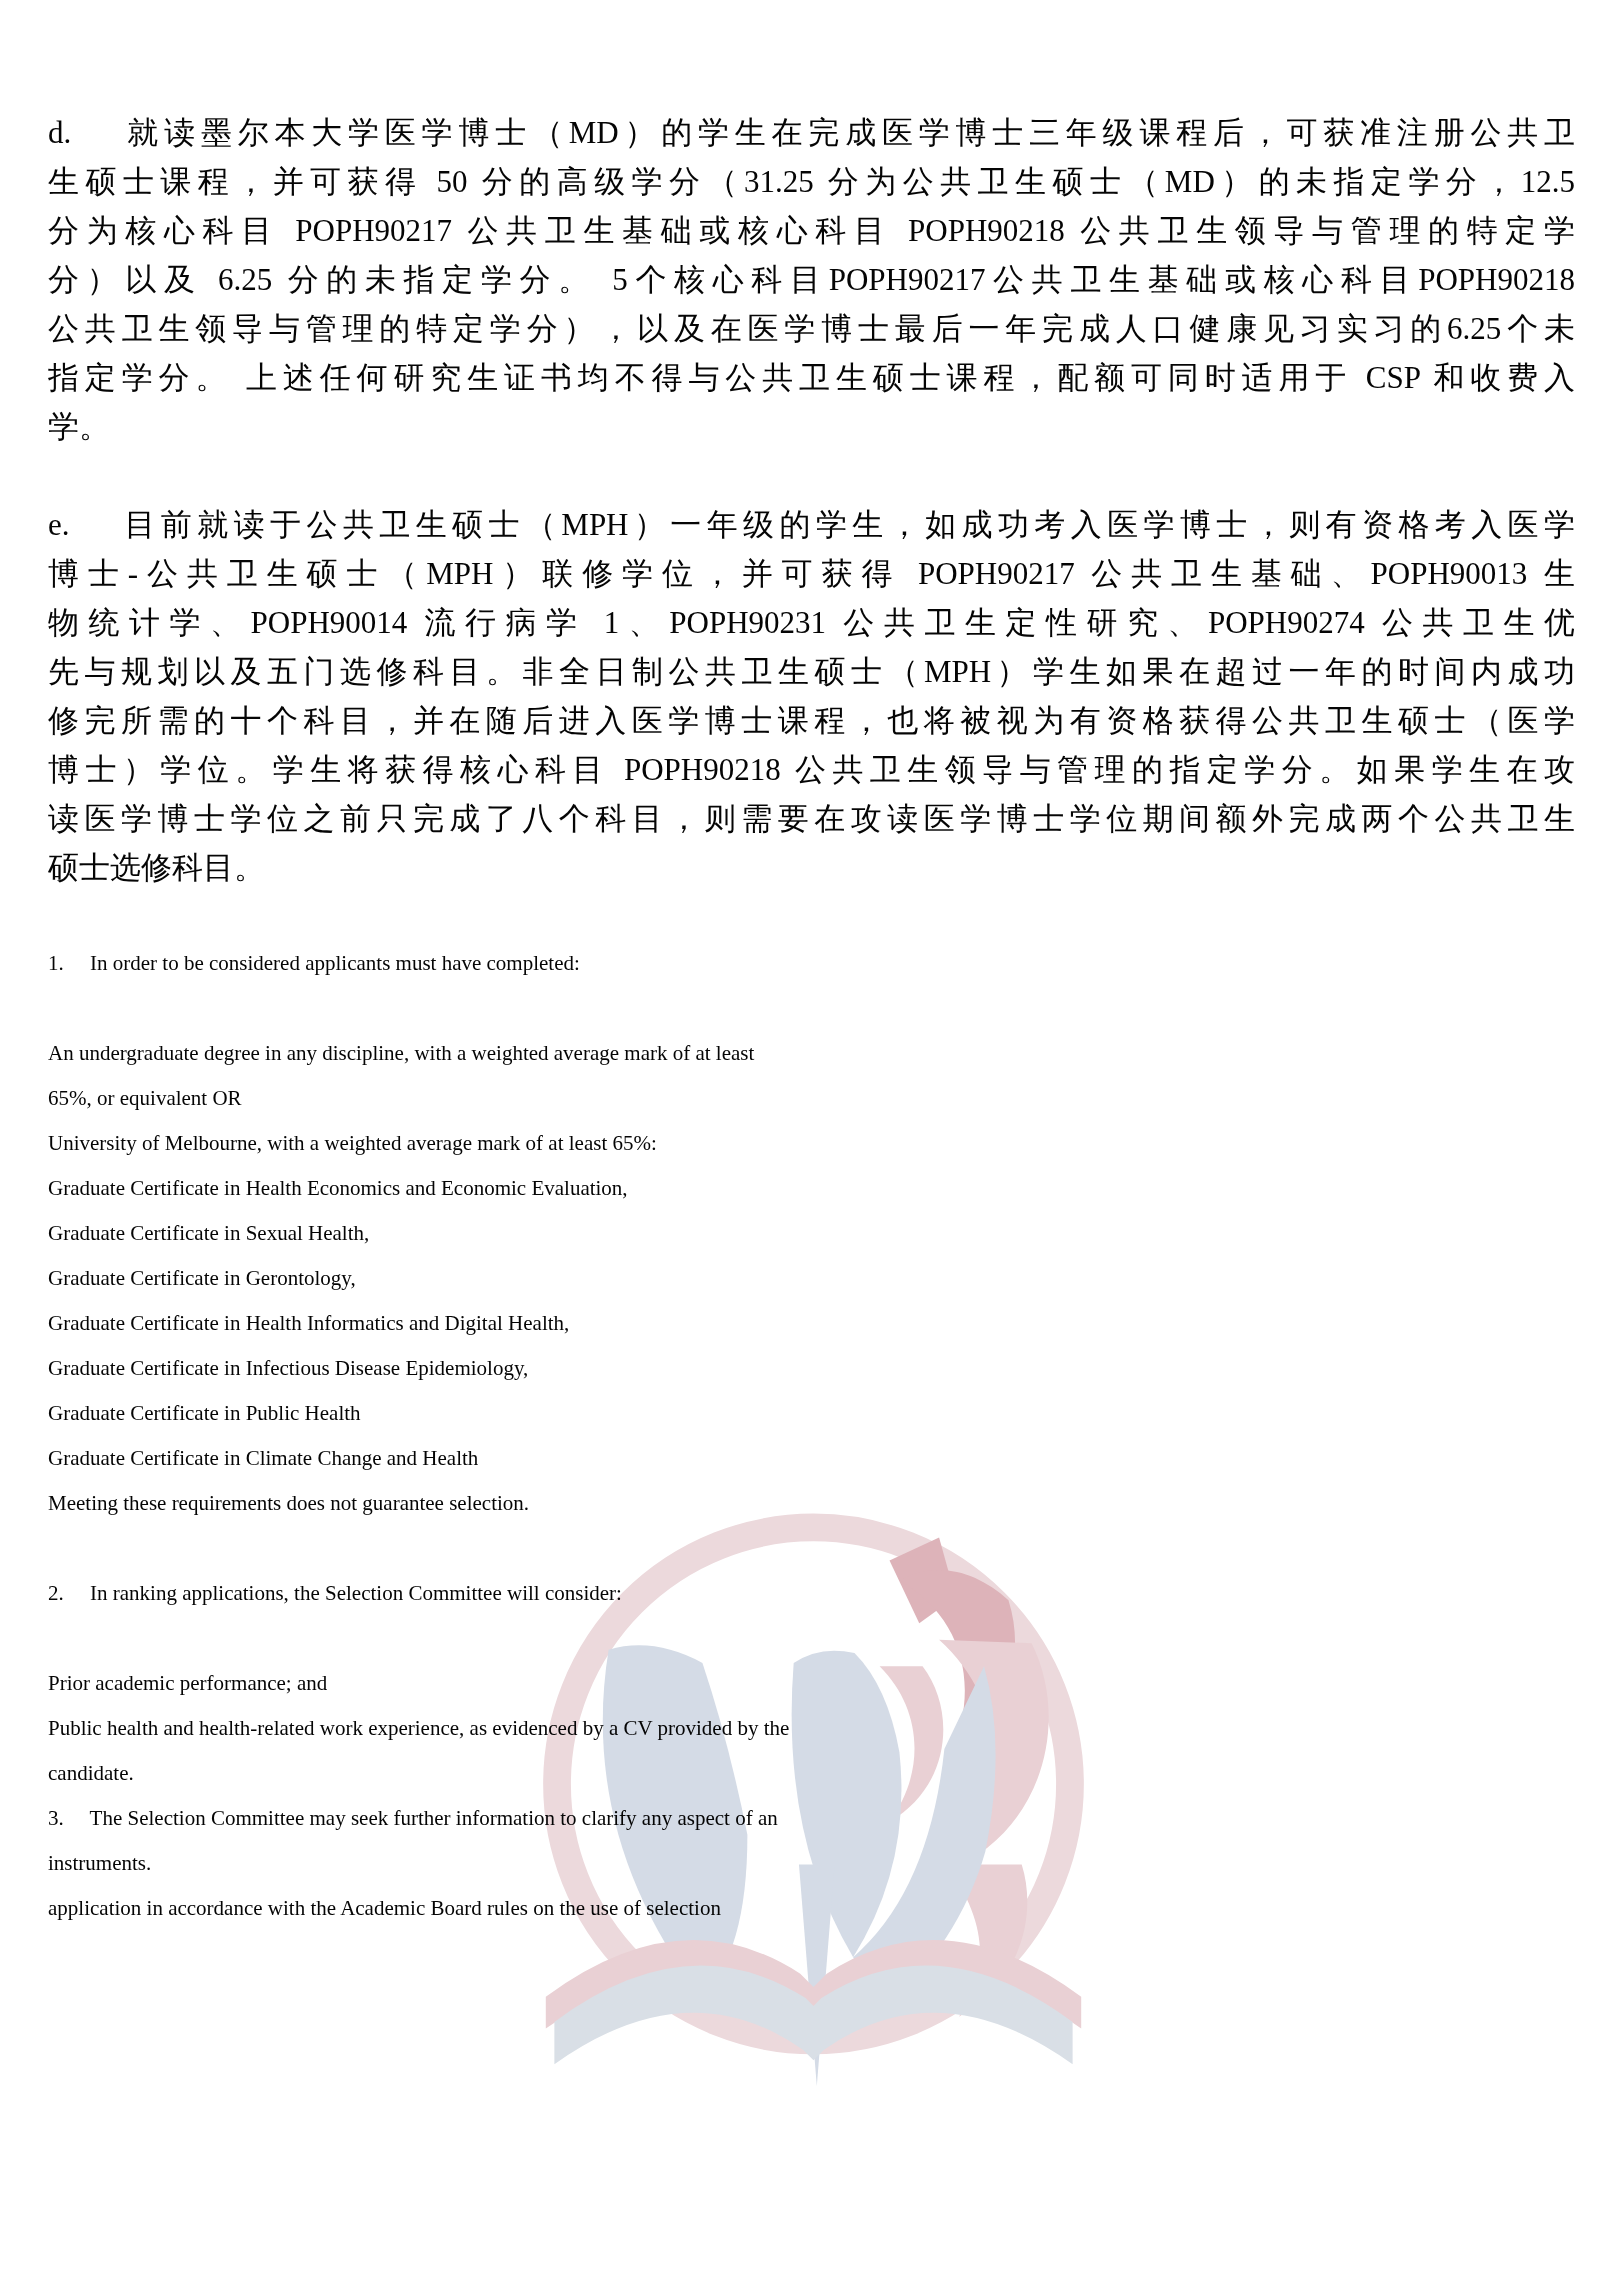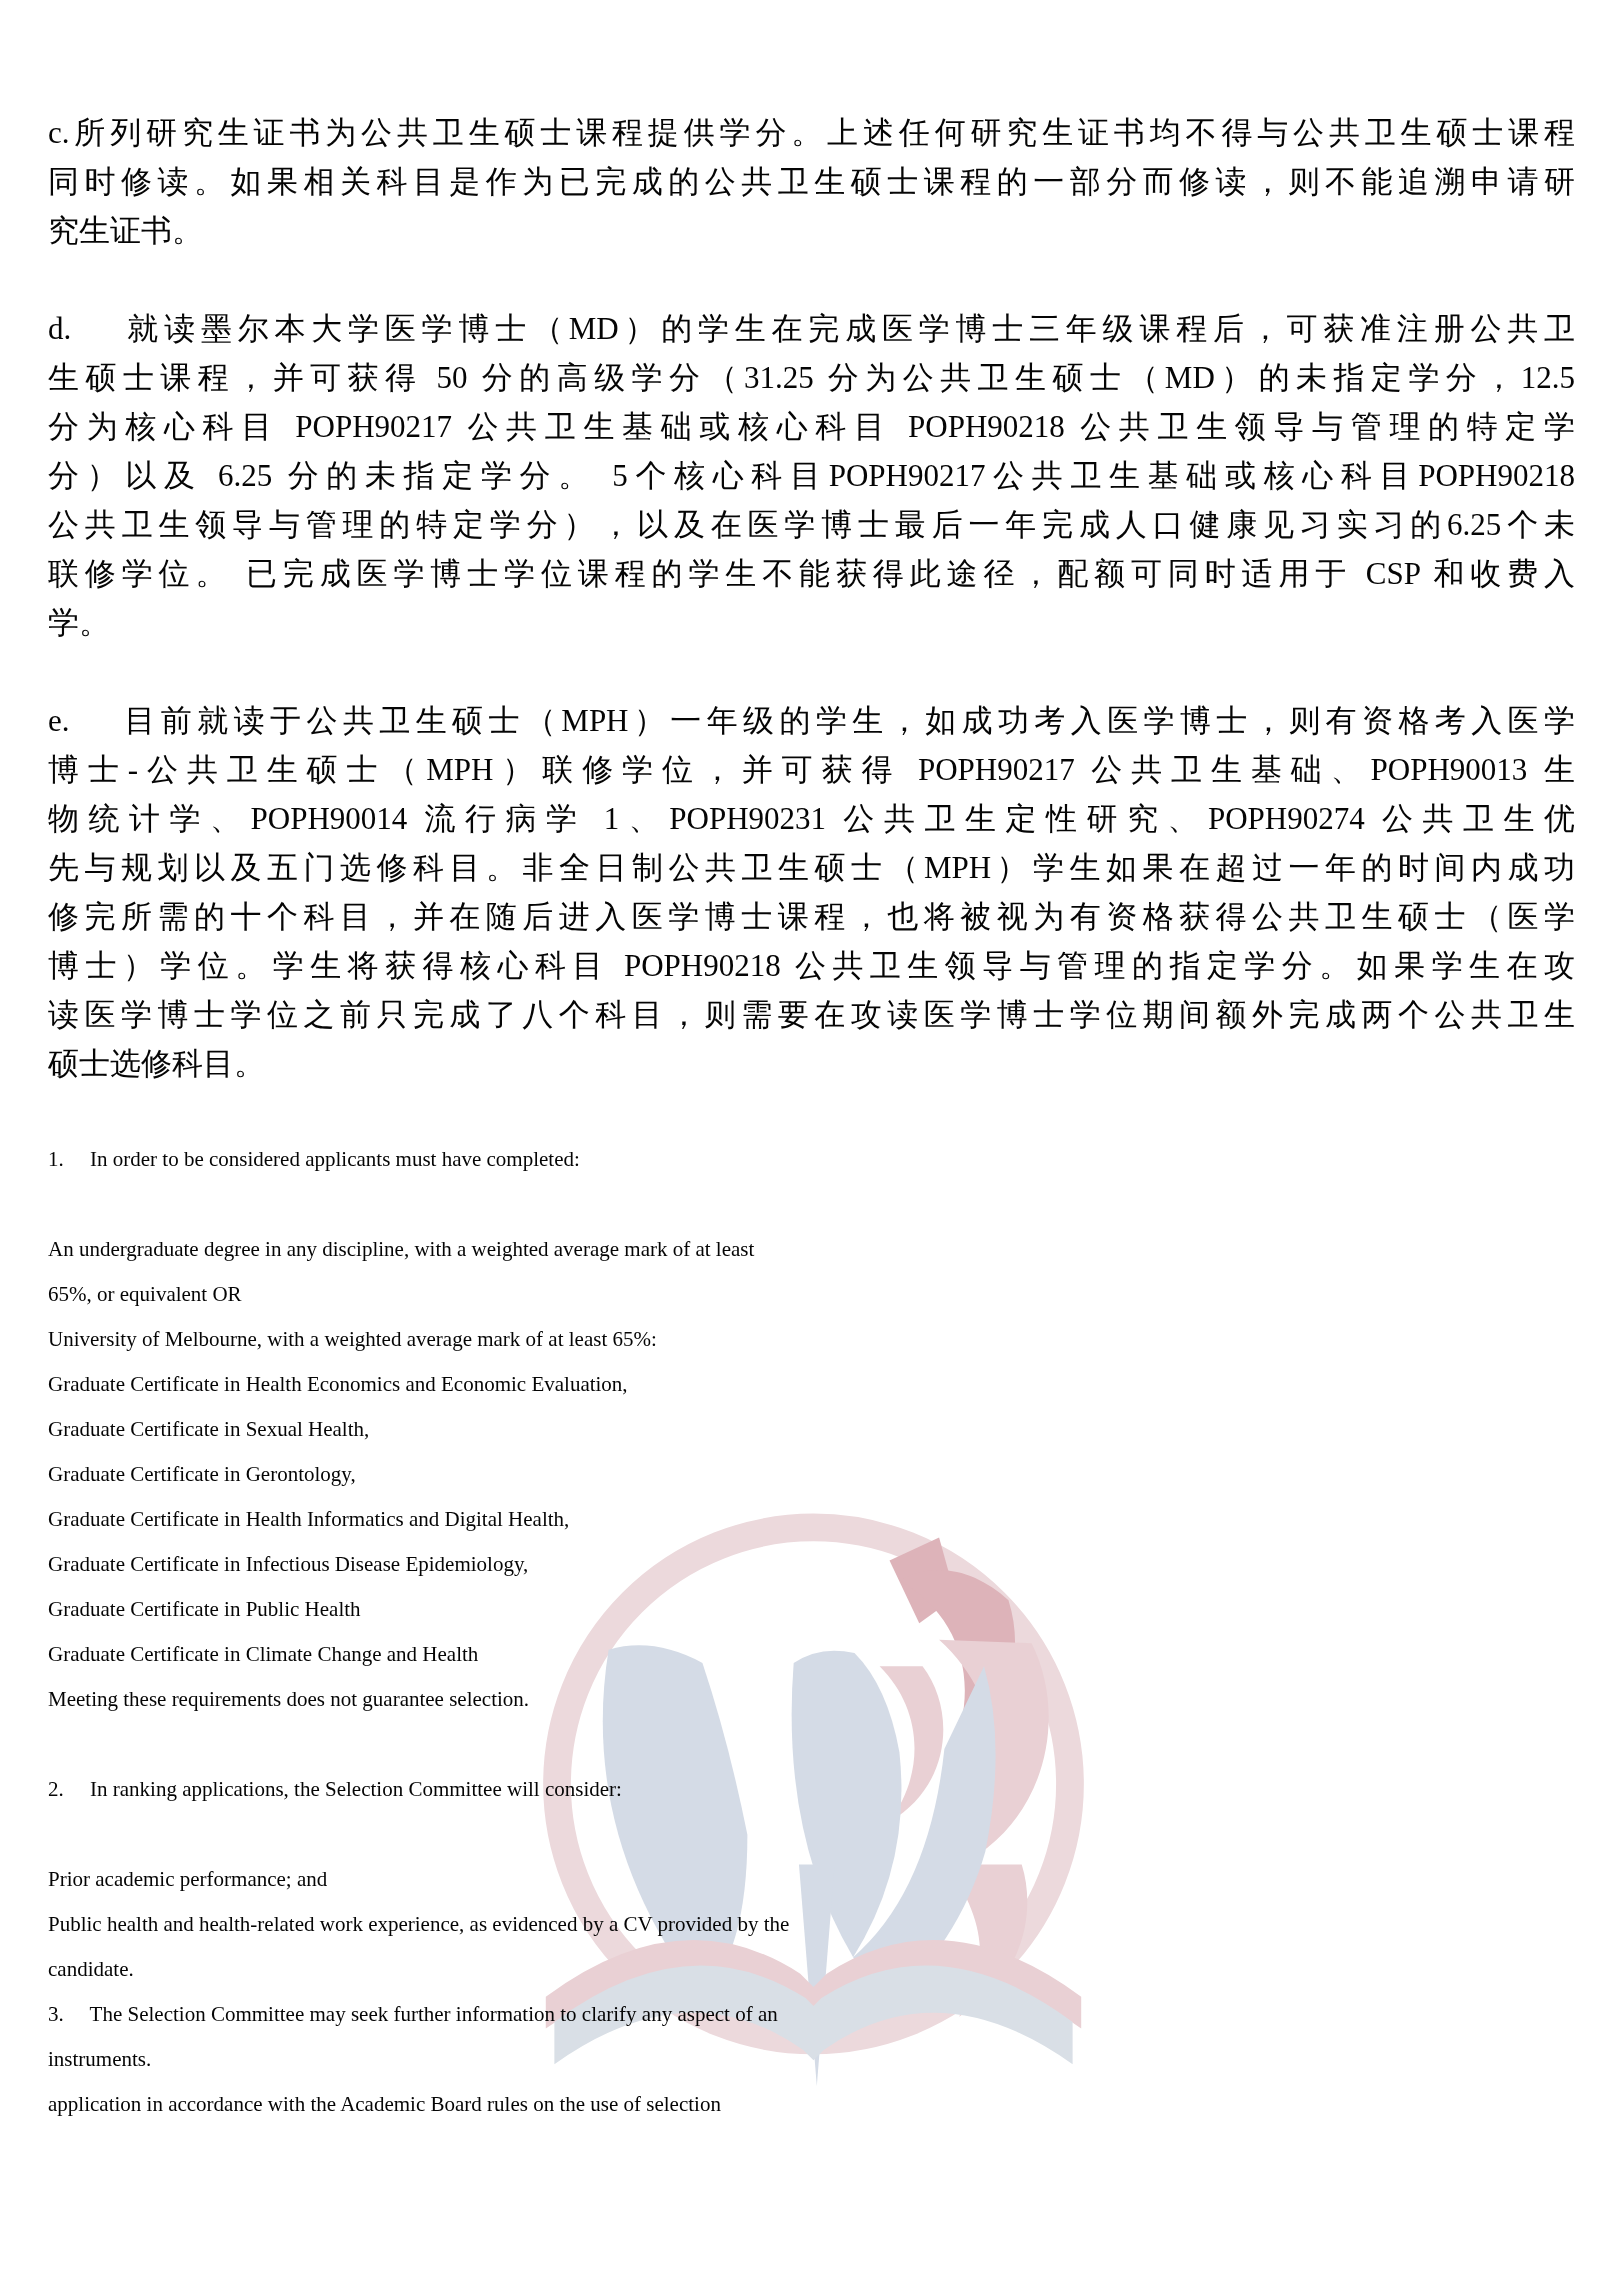--- a/index.html
+++ b/index.html
@@ -81,33 +81,28 @@
       </g>
 
       <g>
         <path d="M95,800 Q300,648 480,765 L500,785 L520,765 Q700,648 905,800 L905,848 Q700,702 520,828 L500,848 L480,828 Q300,702 95,848 Z" fill="#e9d0d4"></path>
         <path d="M108,838 Q310,688 488,802 L500,814 L512,802 Q690,688 892,838 L892,902 Q690,758 516,880 L500,896 L484,880 Q310,758 108,902 Z" fill="#d9dfe6"></path>
       </g>
     </svg>
   </div>
 
   <div class="content">
-    <div class="para zh">
-        <div class="line fill">c.所列研究生证书为公共卫生硕士课程提供学分。上述任何研究生证书均不得与公共卫生硕士课程</div>
-        <div class="line fill">同时修读。如果相关科目是作为已完成的公共卫生硕士课程的一部分而修读，则不能追溯申请研</div>
-        <div class="line">究生证书。</div>
-      </div>
 
     <div class="para zh">
         <div class="line fill">d.　 就读墨尔本大学医学博士（MD）的学生在完成医学博士三年级课程后，可获准注册公共卫</div>
         <div class="line fill">生硕士课程，并可获得 50 分的高级学分（31.25 分为公共卫生硕士（MD）的未指定学分，12.5</div>
         <div class="line fill">分为核心科目 POPH90217 公共卫生基础或核心科目 POPH90218 公共卫生领导与管理的特定学</div>
         <div class="line fill">分）以及 6.25 分的未指定学分。 5个核心科目POPH90217公共卫生基础或核心科目POPH90218</div>
         <div class="line fill">公共卫生领导与管理的特定学分），以及在医学博士最后一年完成人口健康见习实习的6.25个未</div>
-        <div class="line fill">联修学位。 已完成医学博士学位课程的学生不能获得此途径，配额可同时适用于 CSP 和收费入</div>
+        <div class="line fill">指定学分。 上述任何研究生证书均不得与公共卫生硕士课程，配额可同时适用于 CSP 和收费入</div>
         <div class="line">学。</div>
       </div>
 
     <div class="para zh">
         <div class="line fill">e.　 目前就读于公共卫生硕士（MPH）一年级的学生，如成功考入医学博士，则有资格考入医学</div>
         <div class="line fill">博士-公共卫生硕士（MPH）联修学位，并可获得 POPH90217 公共卫生基础、POPH90013 生</div>
         <div class="line fill">物统计学、POPH90014 流行病学 1、POPH90231 公共卫生定性研究、POPH90274 公共卫生优</div>
         <div class="line fill">先与规划以及五门选修科目。非全日制公共卫生硕士（MPH）学生如果在超过一年的时间内成功</div>
         <div class="line fill">修完所需的十个科目，并在随后进入医学博士课程，也将被视为有资格获得公共卫生硕士（医学</div>
         <div class="line fill">博士）学位。学生将获得核心科目 POPH90218 公共卫生领导与管理的指定学分。如果学生在攻</div>

